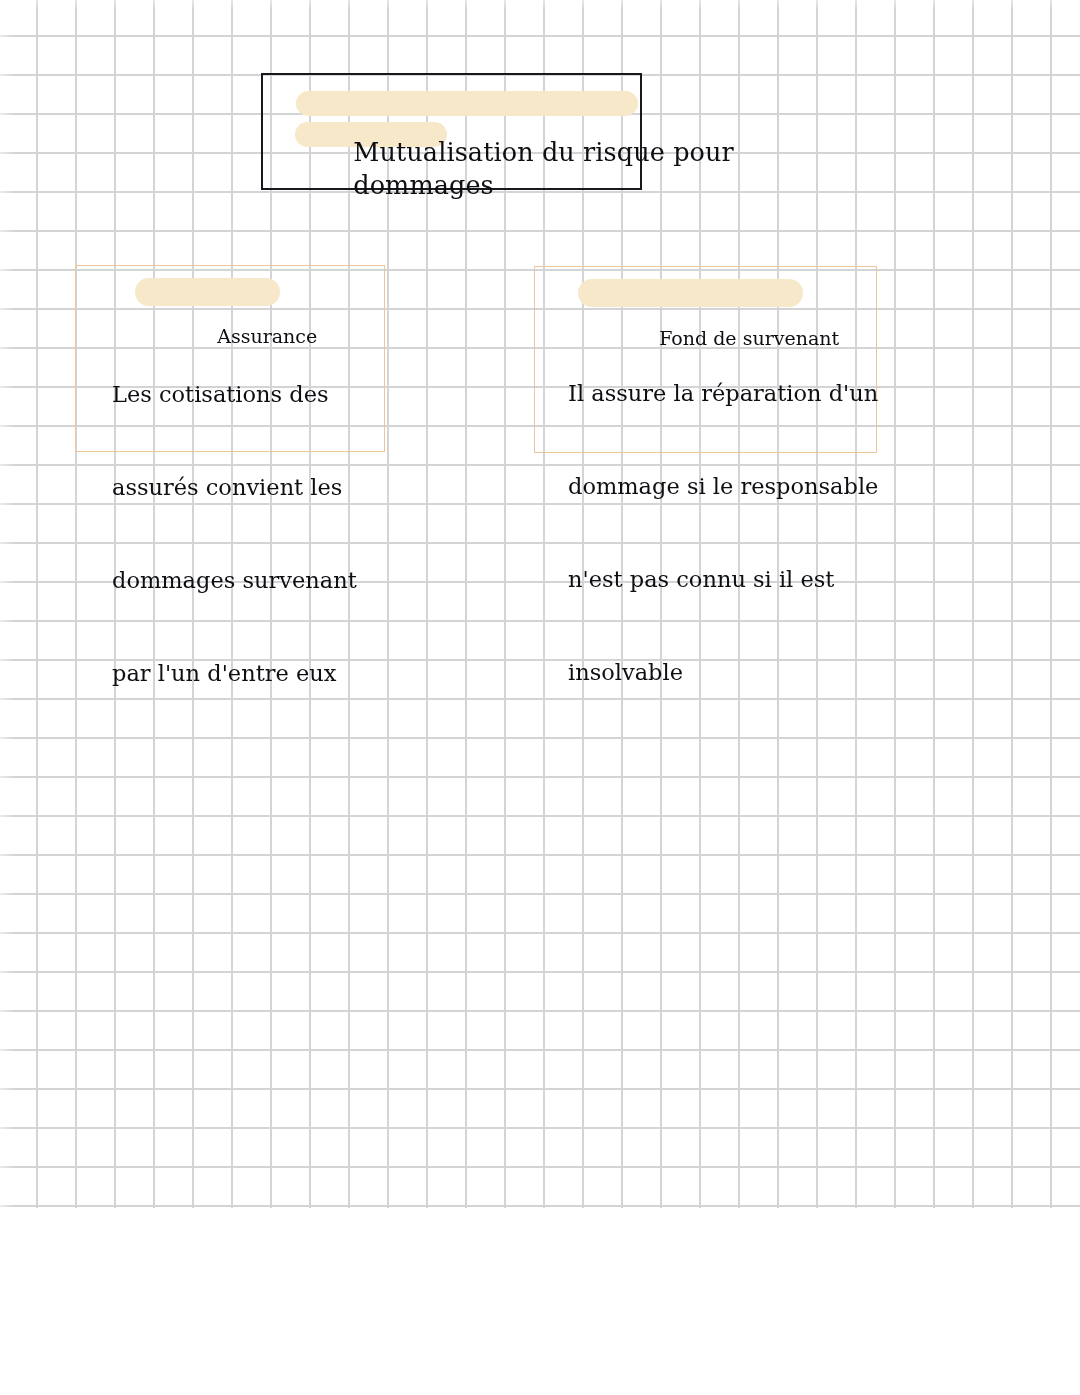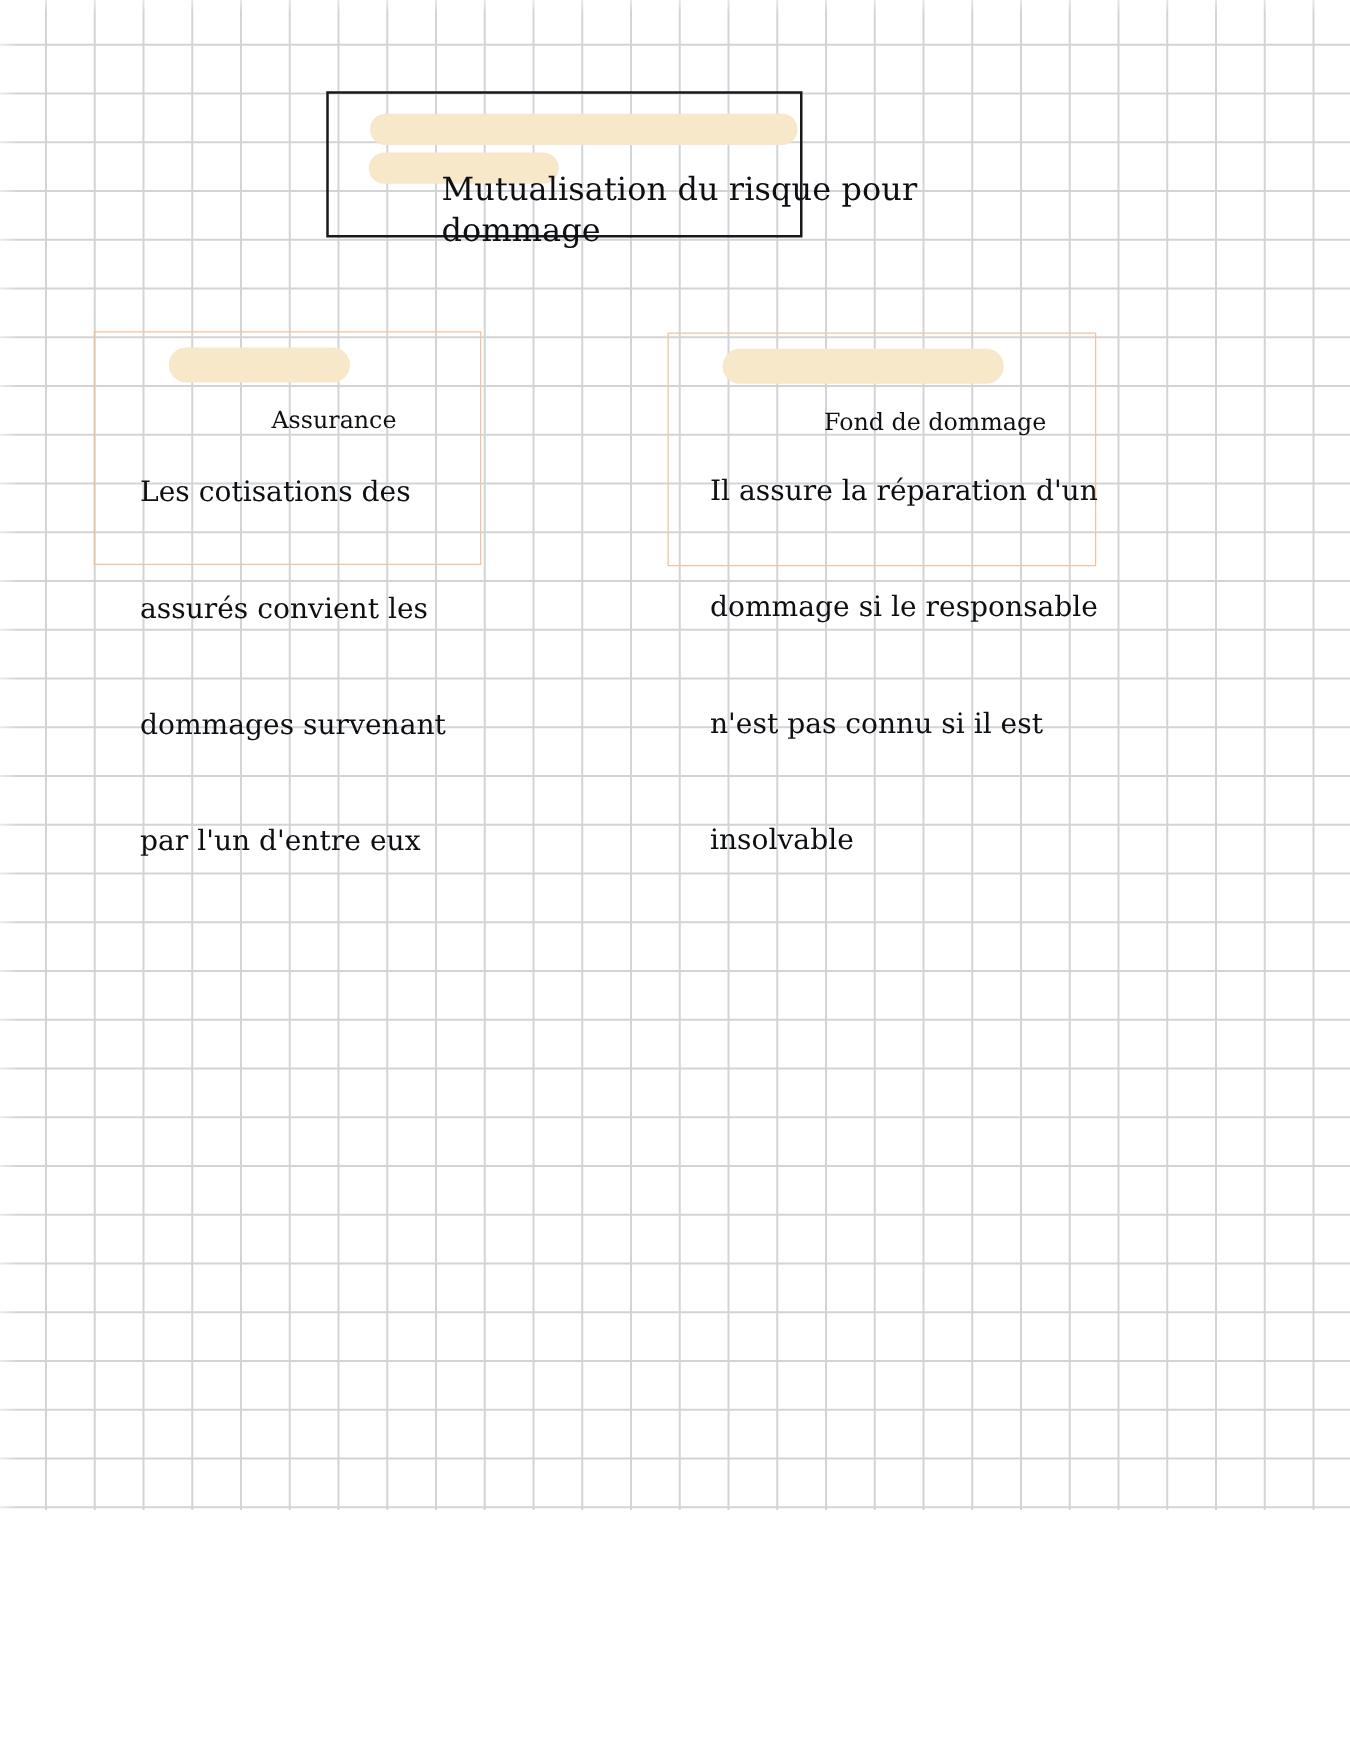--- a/index.html
+++ b/index.html
@@ -116,21 +116,21 @@
 
   <div class="box box-black" style="left:261px; top:73px; width:381px; height:117px;"></div>
 
   <div class="lines" id="title-lines">
     <div class="line">
       <span class="hl" style="left:-8px; top:3px; width:342px; height:25px;"></span>
       <span class="ink">Mutualisation du risque pour</span>
     </div>
     <div class="line">
       <span class="hl" style="left:-9px; top:1px; width:152px; height:25px;"></span>
-      <span class="ink">dommage</span>
+      <span class="ink">dommages</span>
     </div>
   </div>
 
   <div class="box box-orange" style="left:75px; top:265px; width:310px; height:187px;"></div>
 
   <div class="card-heading" style="left:153px; top:281px;">
     <span class="hl" style="left:-18px; top:-3px; width:145px; height:28px;"></span>
     <span class="ink">Assurance</span>
   </div>
 
@@ -138,21 +138,21 @@
     <span class="line">Les cotisations des</span>
     <span class="line">assurés convient les</span>
     <span class="line">dommages survenant</span>
     <span class="line">par l'un d'entre eux</span>
   </div>
 
   <div class="box box-orange" style="left:534px; top:266px; width:343px; height:187px;"></div>
 
   <div class="card-heading" style="left:595px; top:283px;">
     <span class="hl" style="left:-17px; top:-4px; width:225px; height:28px;"></span>
-    <span class="ink">Fond de dommage</span>
+    <span class="ink">Fond de survenant</span>
   </div>
 
   <div class="card-body" style="left:568px; top:320px;">
     <span class="line">Il assure la réparation d'un</span>
     <span class="line">dommage si le responsable</span>
     <span class="line">n'est pas connu si il est</span>
     <span class="line">insolvable</span>
   </div>
 
 </div>

